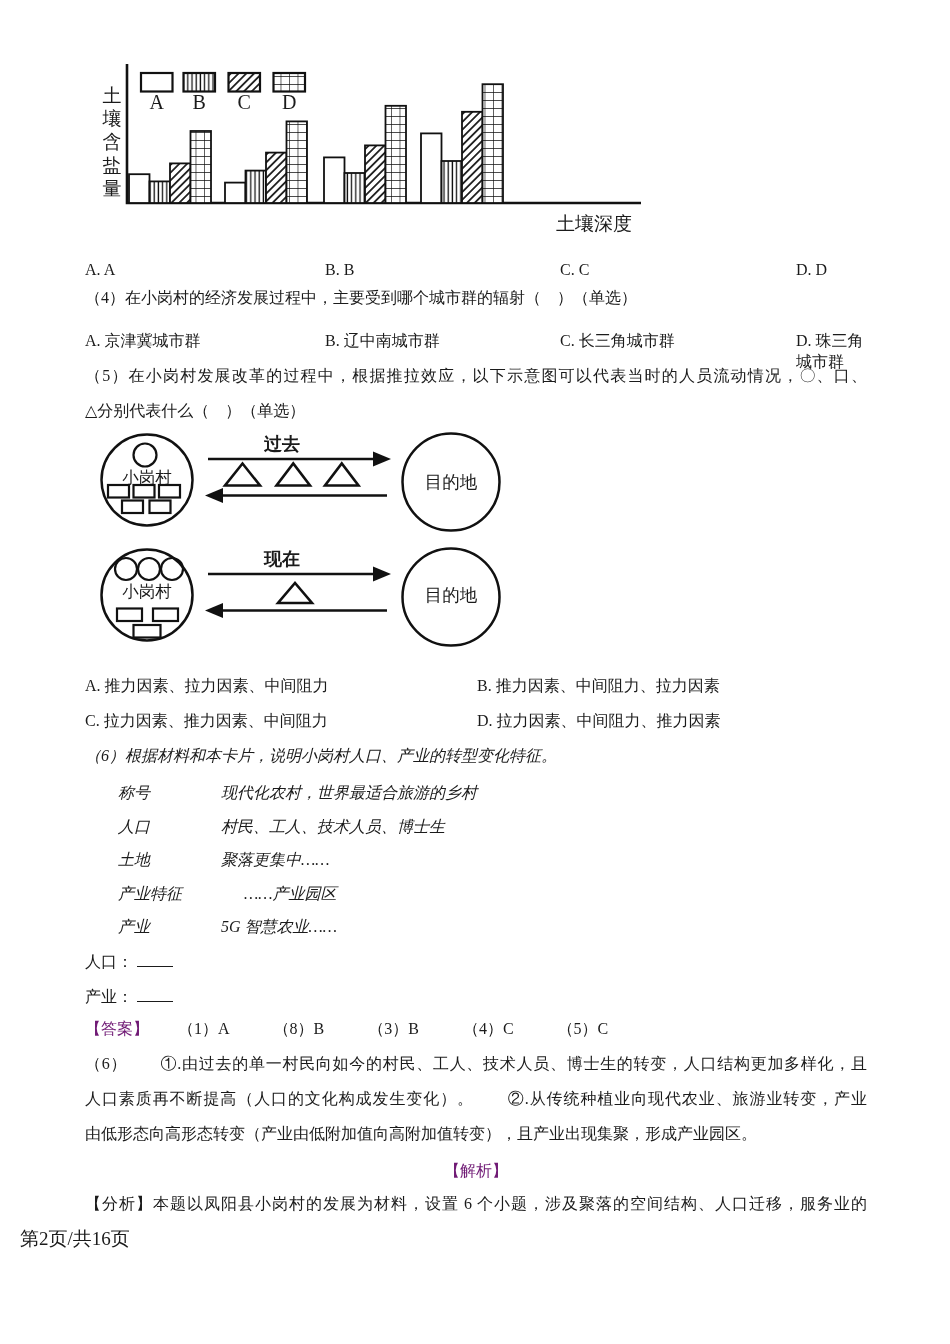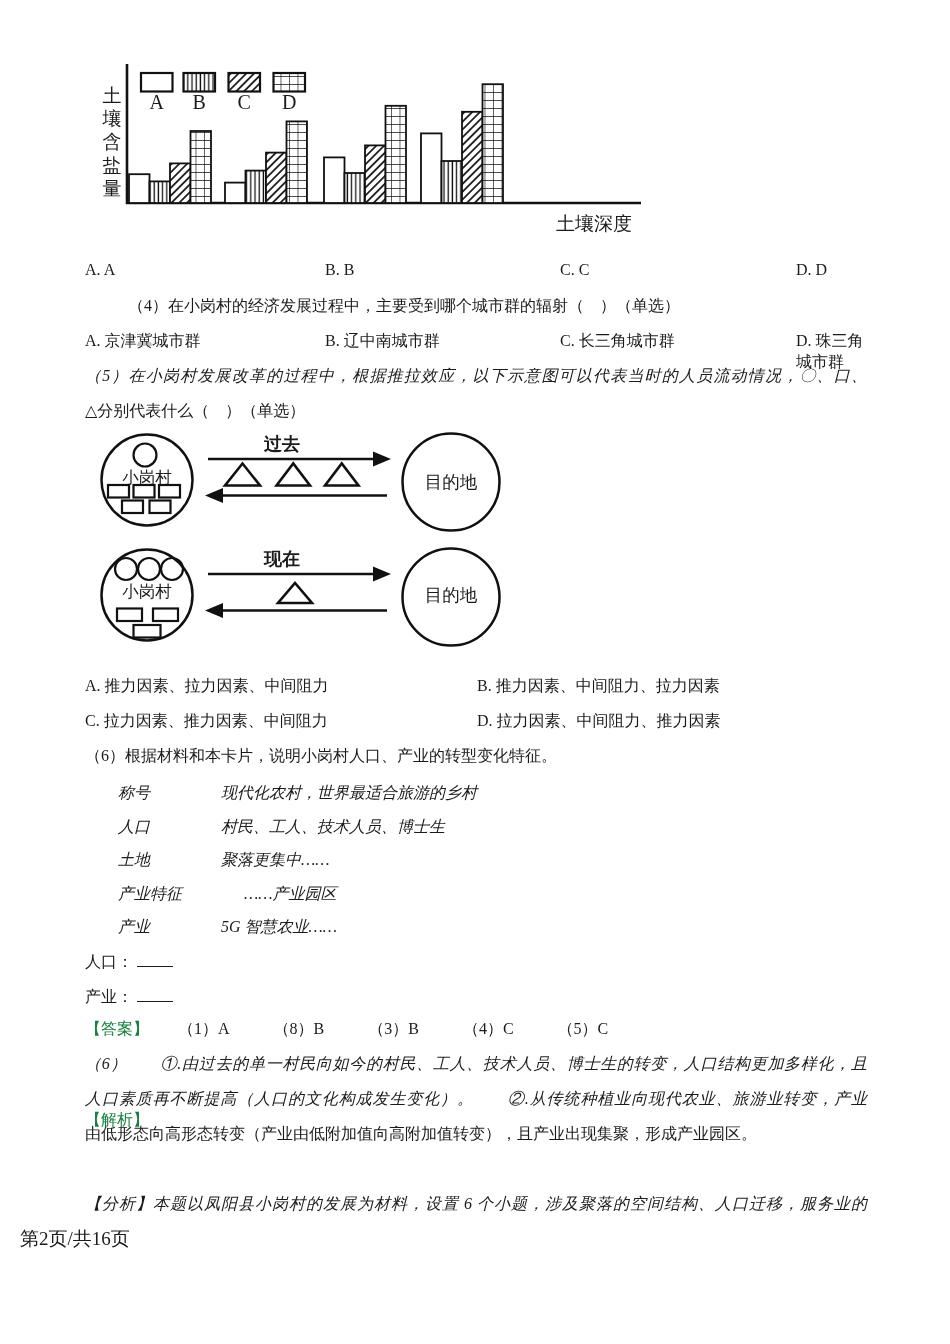--- a/index.html
+++ b/index.html
@@ -2,29 +2,29 @@
 <html><head>
 <meta charset="utf-8">
 <style>
   html,body{margin:0;padding:0;background:#ffffff;}
   .page{
     position:relative;width:950px;height:1344px;background:#ffffff;overflow:hidden;
     font-family:"Liberation Serif","DejaVu Serif",serif;color:#1b1b1b;font-size:16px;
   }
   .abs{position:absolute;}
   .line{position:absolute;left:85px;width:782px;line-height:20px;white-space:nowrap;}
-  .just{white-space:normal;text-align:justify;text-align-last:justify;font-style:italic;}
+  .just{white-space:normal;text-align:justify;text-align-last:justify;}
   .opt4{position:absolute;left:85px;width:790px;display:grid;grid-template-columns:197px 192px 193px 1fr;gap:43px;}
   .opt2{position:absolute;left:85px;width:790px;display:grid;grid-template-columns:392px 1fr;}
   .card{position:absolute;left:85px;top:776px;width:700px;font-style:italic;}
   .card-row{line-height:33.6px;padding-left:33px;white-space:nowrap;}
   .card-label{display:inline-block;width:103px;}
   .card-row:nth-child(4) .card-value{padding-left:23px;}
   .blank{display:inline-block;width:36px;height:15px;border-bottom:1.5px solid #1b1b1b;margin-left:4px;}
-  .tag-blue{color:#15803d;}
+  .tag-blue{color:#701a75;}
   .ans-row{position:absolute;left:85px;top:1019px;display:flex;align-items:baseline;white-space:nowrap;}
   .ans-row .tag-blue{margin-right:12px;}
   .ans-row .choice{margin-right:27px;margin-left:17px;}
   .footer{position:absolute;left:0;top:1226px;width:100%;text-align:left;font-size:19px;margin-left:20px;}
   svg text{font-family:"Liberation Serif","DejaVu Serif",serif;fill:#1b1b1b;}
 </style>
 </head>
 <body>
 
 <div class="page">
@@ -77,21 +77,21 @@
       <rect x="397.5" y="32.2" width="20.5" height="118.8" fill="url(#pg)" stroke="#111" stroke-width="1.8"></rect>
     </svg>
 
   <div class="opt4" style="top:261px;">
     <span>A. A</span>
     <span>B. B</span>
     <span>C. C</span>
     <span>D. D</span>
   </div>
 
-  <div class="line" style="top:296px;margin-left:43px;">（4）在小岗村的经济发展过程中，主要受到哪个城市群的辐射（　）（单选）</div>
+  <div class="line" style="top:288px;">（4）在小岗村的经济发展过程中，主要受到哪个城市群的辐射（　）（单选）</div>
   <div class="opt4" style="top:331px;">
     <span>A. 京津冀城市群</span>
     <span>B. 辽中南城市群</span>
     <span>C. 长三角城市群</span>
     <span>D. 珠三角城市群</span>
   </div>
 
   <div class="line just" style="top:366px;">（5）在小岗村发展改革的过程中，根据推拉效应，以下示意图可以代表当时的人员流动情况，〇、口、</div>
   <div class="line" style="top:401px;">△分别代表什么（　）（单选）</div>
 
@@ -134,21 +134,21 @@
 
   <div class="opt2" style="top:676px;">
     <span>A. 推力因素、拉力因素、中间阻力</span>
     <span>B. 推力因素、中间阻力、拉力因素</span>
   </div>
   <div class="opt2" style="top:711px;">
     <span>C. 拉力因素、推力因素、中间阻力</span>
     <span>D. 拉力因素、中间阻力、推力因素</span>
   </div>
 
-  <div class="line" style="top:746px;">（6）根据材料和本卡片，说明小岗村人口、产业的转型变化特征。</div>
+  <div class="line" style="top:746px;font-style:italic;">（6）根据材料和本卡片，说明小岗村人口、产业的转型变化特征。</div>
 
   <div class="card">
     <div class="card-row">
       <span class="card-label">称号</span><span class="card-value">现代化农村，世界最适合旅游的乡村</span>
     </div>
     <div class="card-row">
       <span class="card-label">人口</span><span class="card-value">村民、工人、技术人员、博士生</span>
     </div>
     <div class="card-row">
       <span class="card-label">土地</span><span class="card-value">聚落更集中……</span>
@@ -174,18 +174,18 @@
     <span class="choice">（8）B</span>
     <span class="choice">（3）B</span>
     <span class="choice">（4）C</span>
     <span class="choice">（5）C</span>
   </div>
 
   <div class="line just" style="top:1054px;">（6）　　①.由过去的单一村民向如今的村民、工人、技术人员、博士生的转变，人口结构更加多样化，且</div>
   <div class="line just" style="top:1089px;">人口素质再不断提高（人口的文化构成发生变化）。　　②.从传统种植业向现代农业、旅游业转变，产业</div>
   <div class="line" style="top:1124px;">由低形态向高形态转变（产业由低附加值向高附加值转变），且产业出现集聚，形成产业园区。</div>
 
-  <div class="line tag-blue" style="top:1110px;">【解析】</div>
+  <div class="line tag-blue" style="top:1161px;text-align:center;">【解析】</div>
   <div class="line just" style="top:1194px;">【分析】本题以凤阳县小岗村的发展为材料，设置 6 个小题，涉及聚落的空间结构、人口迁移，服务业的</div>
 
   <div class="footer">第2页/共16页</div>
 
 </div>
 
 </body></html>

